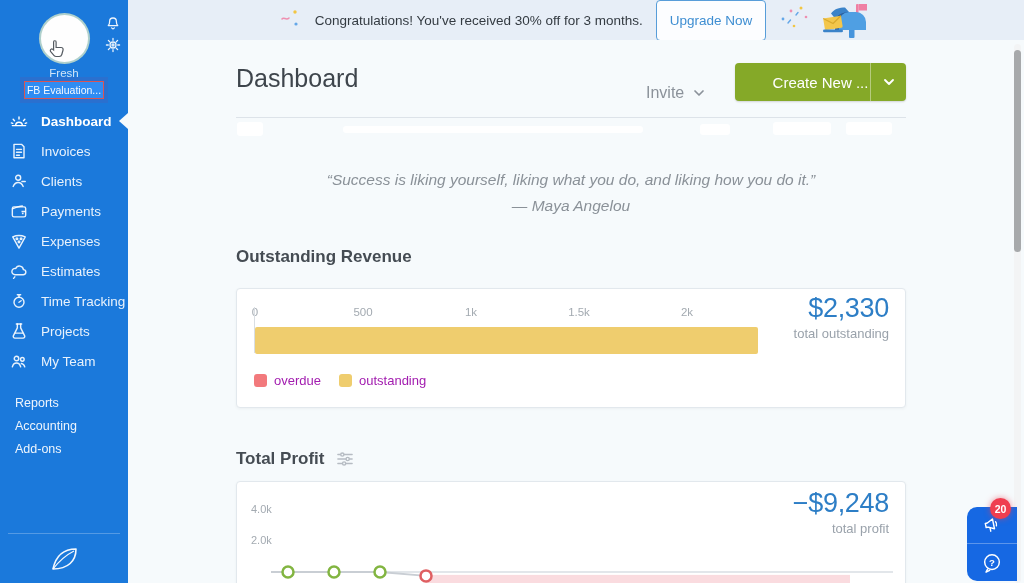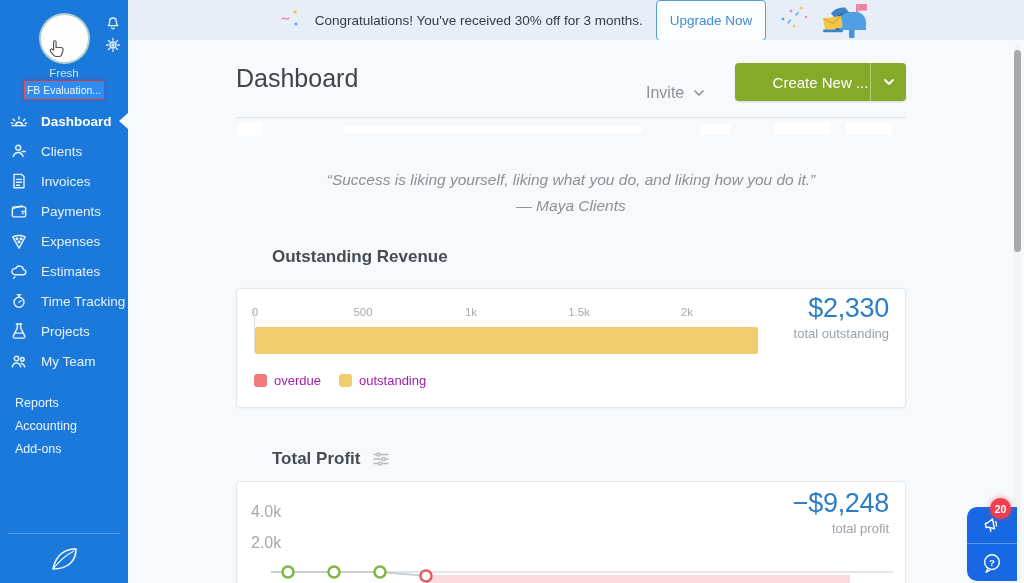--- a/index.html
+++ b/index.html
@@ -54,36 +54,36 @@
                 border-radius:4px; display:flex; color:#fff; cursor:pointer;
                 box-shadow:0 1px 2px rgba(0,0,0,.15);padding-left:36px; }
   .create-label { flex:1; display:flex; align-items:center; justify-content:center; font-size:15px; }
   .create-caret { width:36px; border-left:1px solid rgba(255,255,255,.4); display:flex;
                   align-items:center; justify-content:center; }
   .header-divider { position:absolute; left:108px; top:77px; width:670px; height:1px; background:#dde3e9; }
   .ghost { position:absolute; background:rgba(255,255,255,.93); border-radius:3px; }
   .quote-line { position:absolute; left:108px; width:670px; text-align:center; font-style:italic;
                 color:#8a9198; font-size:15.5px; }
   .section-title { position:absolute; left:108px; font-size:17px; color:#454c53;
-                   display:flex; align-items:center; gap:12px;margin-left:36px; }
+                   display:flex; align-items:center; gap:12px; }
   .card { position:absolute; left:108px; width:670px; background:#fff; border:1px solid #e2e8ed;
           border-radius:4px; box-shadow:0 1px 3px rgba(40,50,60,.05); }
   .card1 { top:248px; height:120px; }
   .card2 { top:441px; height:140px; }
   .revenue-axis { position:absolute; left:18px; top:17px; width:540px; height:14px; }
   .revenue-axis .tick { position:absolute; transform:translateX(-50%); font-size:11.5px; color:#a3aab1; }
   .axis-origin-line { position:absolute; left:17px; top:18px; width:1px; height:46px; background:#d9dee3; }
   .revenue-bar { position:absolute; left:18px; top:38px; height:27px; border-radius:2px; }
   .card-total { position:absolute; right:16px; font-size:27px; color:#2d7ec6; letter-spacing:-.3px; }
   .card-caption { position:absolute; right:16px; font-size:13px; color:#9aa2ab; }
   .legend { position:absolute; left:17px; top:84px; display:flex; align-items:center; gap:18px; }
   .legend-item { display:flex; align-items:center; gap:7px; font-size:13px; color:#a21caf; }
   .swatch { width:13px; height:13px; border-radius:3px; }
   .profit-svg { position:absolute; left:0; top:0; }
-  .ytick { position:absolute; left:14px; font-size:16px; color:#a3aab1; }
+  .ytick { position:absolute; left:14px; font-size:11px; color:#a3aab1; }
 
   
   .scroll-track { position:absolute; right:3px; top:44px; width:7px; height:539px;
                   background:#f3f4f5; border-radius:4px; }
   .scroll-thumb { position:absolute; right:3px; top:50px; width:7px; height:202px;
                   background:#a7a9ab; border-radius:4px; cursor:pointer; }
   .help-widget { position:absolute; right:7px; bottom:2px; width:50px; }
   .help-btn { width:50px; height:37px; background:#1668e3; display:flex; align-items:center;
               justify-content:center; cursor:pointer; }
   .help-btn.top { border-radius:10px 0 0 0; border-bottom:1px solid rgba(255,255,255,.3); }
@@ -128,35 +128,35 @@
         <span class="ico">
           <svg width="20" height="20" viewBox="0 0 24 24" fill="none" stroke="#fff" stroke-width="1.7" stroke-linecap="round">
               <path d="M4 17.5h16M8 17.5a4 4 0 0 1 8 0M12 9.5V7.2M6.6 11.6 5 10M17.4 11.6 19 10M4.5 14.8l-1.7-.5M19.5 14.8l1.7-.5"></path>
             </svg>
         </span>
         <span>Dashboard</span>
         <span class="active-arrow"></span>
       </div>
       <div class="nav-item">
         <span class="ico">
+          <svg width="20" height="20" viewBox="0 0 24 24" fill="none" stroke="rgba(255,255,255,.9)" stroke-width="1.7" stroke-linecap="round" stroke-linejoin="round">
+              <path d="M6 4h9l3 3v13H6z"></path>
+              <path d="M9 10h6M9 13.5h6M9 17h3.5"></path>
+            </svg>
+        </span>
+        <span>Invoices</span>
+      </div>
+      <div class="nav-item">
+        <span class="ico">
           <svg width="20" height="20" viewBox="0 0 24 24" fill="none" stroke="rgba(255,255,255,.9)" stroke-width="1.7" stroke-linecap="round">
               <circle cx="11" cy="8" r="3"></circle>
               <path d="M5 18.5c1.3-3.2 3.4-4.8 6-4.8s4.7 1.6 6 4.8M15.5 12.5h4"></path>
             </svg>
         </span>
         <span>Clients</span>
-      </div>
-      <div class="nav-item">
-        <span class="ico">
-          <svg width="20" height="20" viewBox="0 0 24 24" fill="none" stroke="rgba(255,255,255,.9)" stroke-width="1.7" stroke-linecap="round" stroke-linejoin="round">
-              <path d="M6 4h9l3 3v13H6z"></path>
-              <path d="M9 10h6M9 13.5h6M9 17h3.5"></path>
-            </svg>
-        </span>
-        <span>Invoices</span>
       </div>
       <div class="nav-item">
         <span class="ico">
           <svg width="20" height="20" viewBox="0 0 24 24" fill="none" stroke="rgba(255,255,255,.9)" stroke-width="1.7" stroke-linejoin="round">
               <rect x="4" y="7" width="16" height="12" rx="2"></rect>
               <path d="M4 9.5c6-2.5 10-3.5 12-3.5v1"></path>
               <path d="M15 12.5h5M15.5 15h2"></path>
             </svg>
         </span>
         <span>Payments</span>
@@ -284,21 +284,21 @@
 
     <div class="header-divider"></div>
 
     <div class="ghost" style="left:109px; top:82px; width:26px; height:14px;"></div>
     <div class="ghost" style="left:215px; top:86px; width:300px; height:7px;"></div>
     <div class="ghost" style="left:572px; top:84px; width:30px; height:11px;"></div>
     <div class="ghost" style="left:645px; top:82px; width:58px; height:13px;"></div>
     <div class="ghost" style="left:718px; top:82px; width:46px; height:13px;"></div>
 
     <div class="quote-line" style="top:131px;">“Success is liking yourself, liking what you do, and liking how you do it.”</div>
-    <div class="quote-line" style="top:157px;">— Maya Clients</div>
+    <div class="quote-line" style="top:157px;">— Maya Angelou</div>
 
     <h2 class="section-title" style="top:207px;">Outstanding Revenue</h2>
     <section class="card card1">
       <div class="revenue-axis">
           <span class="tick" style="left: 0px;">0</span>
           <span class="tick" style="left: 108px;">500</span>
           <span class="tick" style="left: 216px;">1k</span>
           <span class="tick" style="left: 324px;">1.5k</span>
           <span class="tick" style="left: 432px;">2k</span>
         </div>

